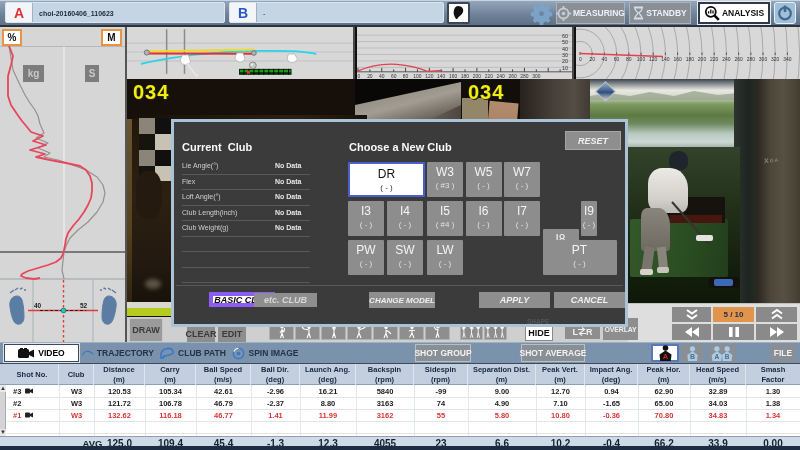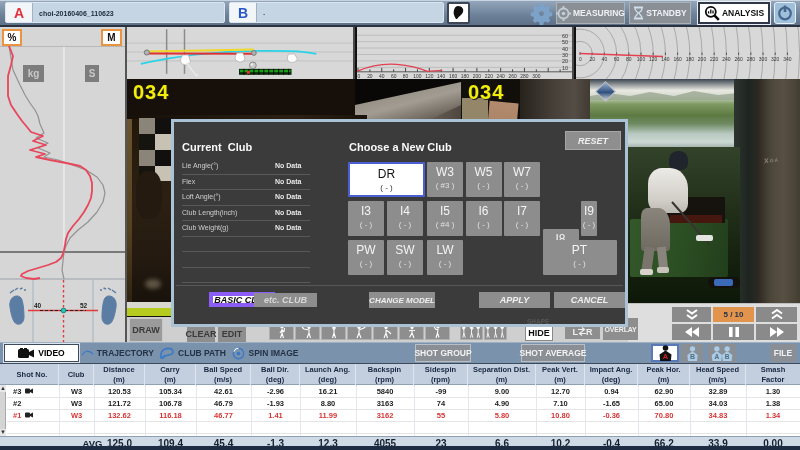--- a/index.html
+++ b/index.html
@@ -609,21 +609,21 @@
         <span style="left:638px; width:52px;">62.90</span>
         <span style="left:690px; width:56px;">32.89</span>
         <span style="left:746px; width:54px;">1.30</span>
   </div>
   <div class="row" style="top:33px;">
     <span style="left:13px; width:14px; text-align:left;">#2</span>
         <span style="left:59px; width:35px;">W3</span>
         <span style="left:94px; width:51px;">121.72</span>
         <span style="left:145px; width:51px;">106.78</span>
         <span style="left:196px; width:55px;">46.79</span>
-        <span style="left:251px; width:49px;">-1.93</span>
+        <span style="left:251px; width:49px;">-2.37</span>
         <span style="left:300px; width:56px;">8.80</span>
         <span style="left:356px; width:58px;">3163</span>
         <span style="left:414px; width:54px;">74</span>
         <span style="left:468px; width:68px;">4.90</span>
         <span style="left:536px; width:49px;">7.10</span>
         <span style="left:585px; width:53px;">-1.65</span>
         <span style="left:638px; width:52px;">65.00</span>
         <span style="left:690px; width:56px;">34.03</span>
         <span style="left:746px; width:54px;">1.38</span>
   </div>

